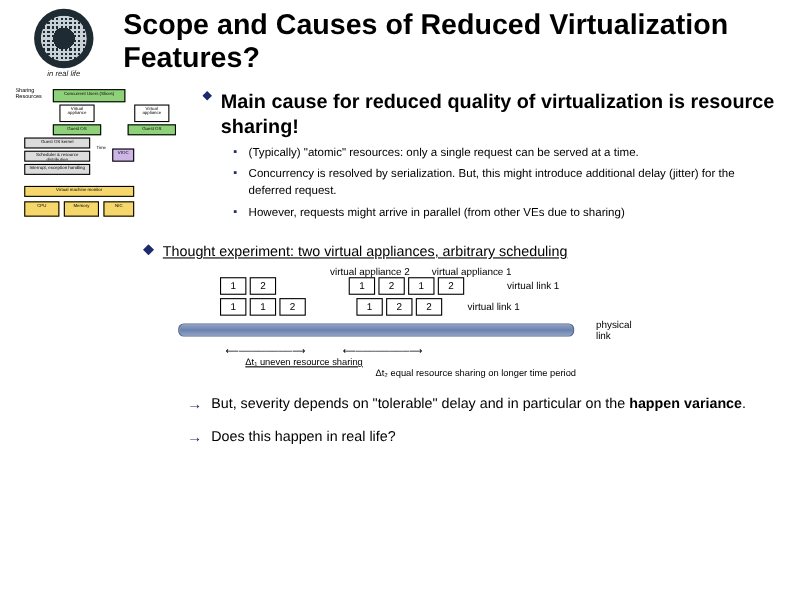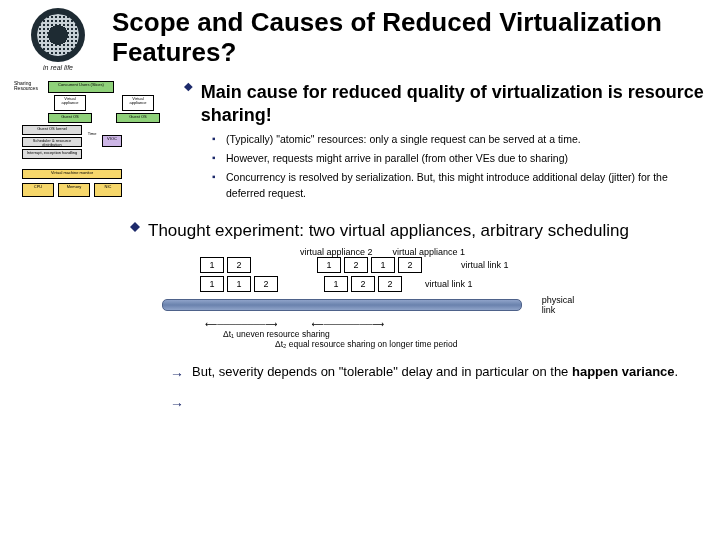--- a/index.html
+++ b/index.html
@@ -91,21 +91,21 @@
     margin: 4px 0 0 28px;
     padding: 0;
     font-size: 10.5px;
     line-height:1.45;
   }
   ul.sub li { position:relative; padding-left:14px; margin-bottom:4px;}
   ul.sub li::before{
     content:"▪"; color:#1d2a6b; position:absolute; left:0; top:0; font-size:10px;
   }
 
-  .full-width { margin: 10px 14px 0 130px; font-size:17px; }
+  .full-width { margin: 10px 14px 0 130px; font-size:13px;text-decoration:underline; }
   .line-dia { display:flex; gap:8px; align-items:flex-start; margin-bottom:6px;}
 
   .chart-area {
     margin: 4px 0 8px 150px;
     width: 440px;
     font-size: 8px;
     color:#000;
   }
   .boxrow { display:flex; align-items:center; gap:3px; margin-bottom:3px;}
   .numbox { border:1px solid #000; width:22px; height:14px; display:flex;align-items:center;justify-content:center; font-size:9px;}
@@ -153,22 +153,22 @@
           <svg viewBox="0 0 10 10">
               <polygon points="5,0 10,5 5,10 0,5" fill="#1d2a6b"></polygon>
             </svg>
         </span>
         <span class="top-text">
           <span>Main cause for reduced quality of virtualization is </span><span>resource sharing!</span>
         </span>
       </div>
       <ul class="sub">
         <li>(Typically) "atomic" resources: only a single request can be served at a time.</li>
+        <li>Concurrency is resolved by serialization. But, this might introduce additional delay (jitter) for the deferred request.</li>
         <li>However, requests might arrive in parallel (from other VEs due to sharing)</li>
-        <li>Concurrency is resolved by serialization. But, this might introduce additional delay (jitter) for the deferred request.</li>
       </ul>
     </div>
   </div>
 
   <div class="full-width">
     <div class="line-dia">
       <span class="dia-marker">
         <svg viewBox="0 0 10 10">
             <polygon points="5,0 10,5 5,10 0,5" fill="#1d2a6b"></polygon>
           </svg>
@@ -204,28 +204,29 @@
     </div>
     <div style="display:flex;align-items:center;gap:20px;margin:3px 0 0 12px;">
       <div class="bar"></div>
       <span style="font-size:9px;">physical link</span>
     </div>
     <div style="margin-left:55px; font-size:8.5px; line-height:1.2; margin-top:4px;">
       <div style="display:flex; gap:34px;">
         <span>⟵────────⟶</span>
           <span>⟵────────⟶</span>
       </div>
-      <div style="margin-left:18px;">Δt₁ uneven resource sharing</div>
-      <div style="margin-left:70px;">Δt₂ equal resource sharing on longer time period</div>
+      <div style="margin-left:18px;text-decoration:underline;">Δt₁ uneven resource sharing</div>
+      <div style="margin-left:70px;text-align:center;">Δt₂ equal resource sharing on longer time period</div>
     </div>
   </div>
 
   <div class="arrow-line">
     <span class="arrow-mark">→</span>
     <span>
       <span>But, severity depends on "tolerable" delay and in particular on the </span><b>happen variance</b><span>.</span>
     </span>
   </div>
   <div class="arrow-line" style="margin-top:14px;">
     <span class="arrow-mark">→</span>
+    <span>Does this happen in real life?</span>
   </div>
 
 </div>
 
 </body></html>

